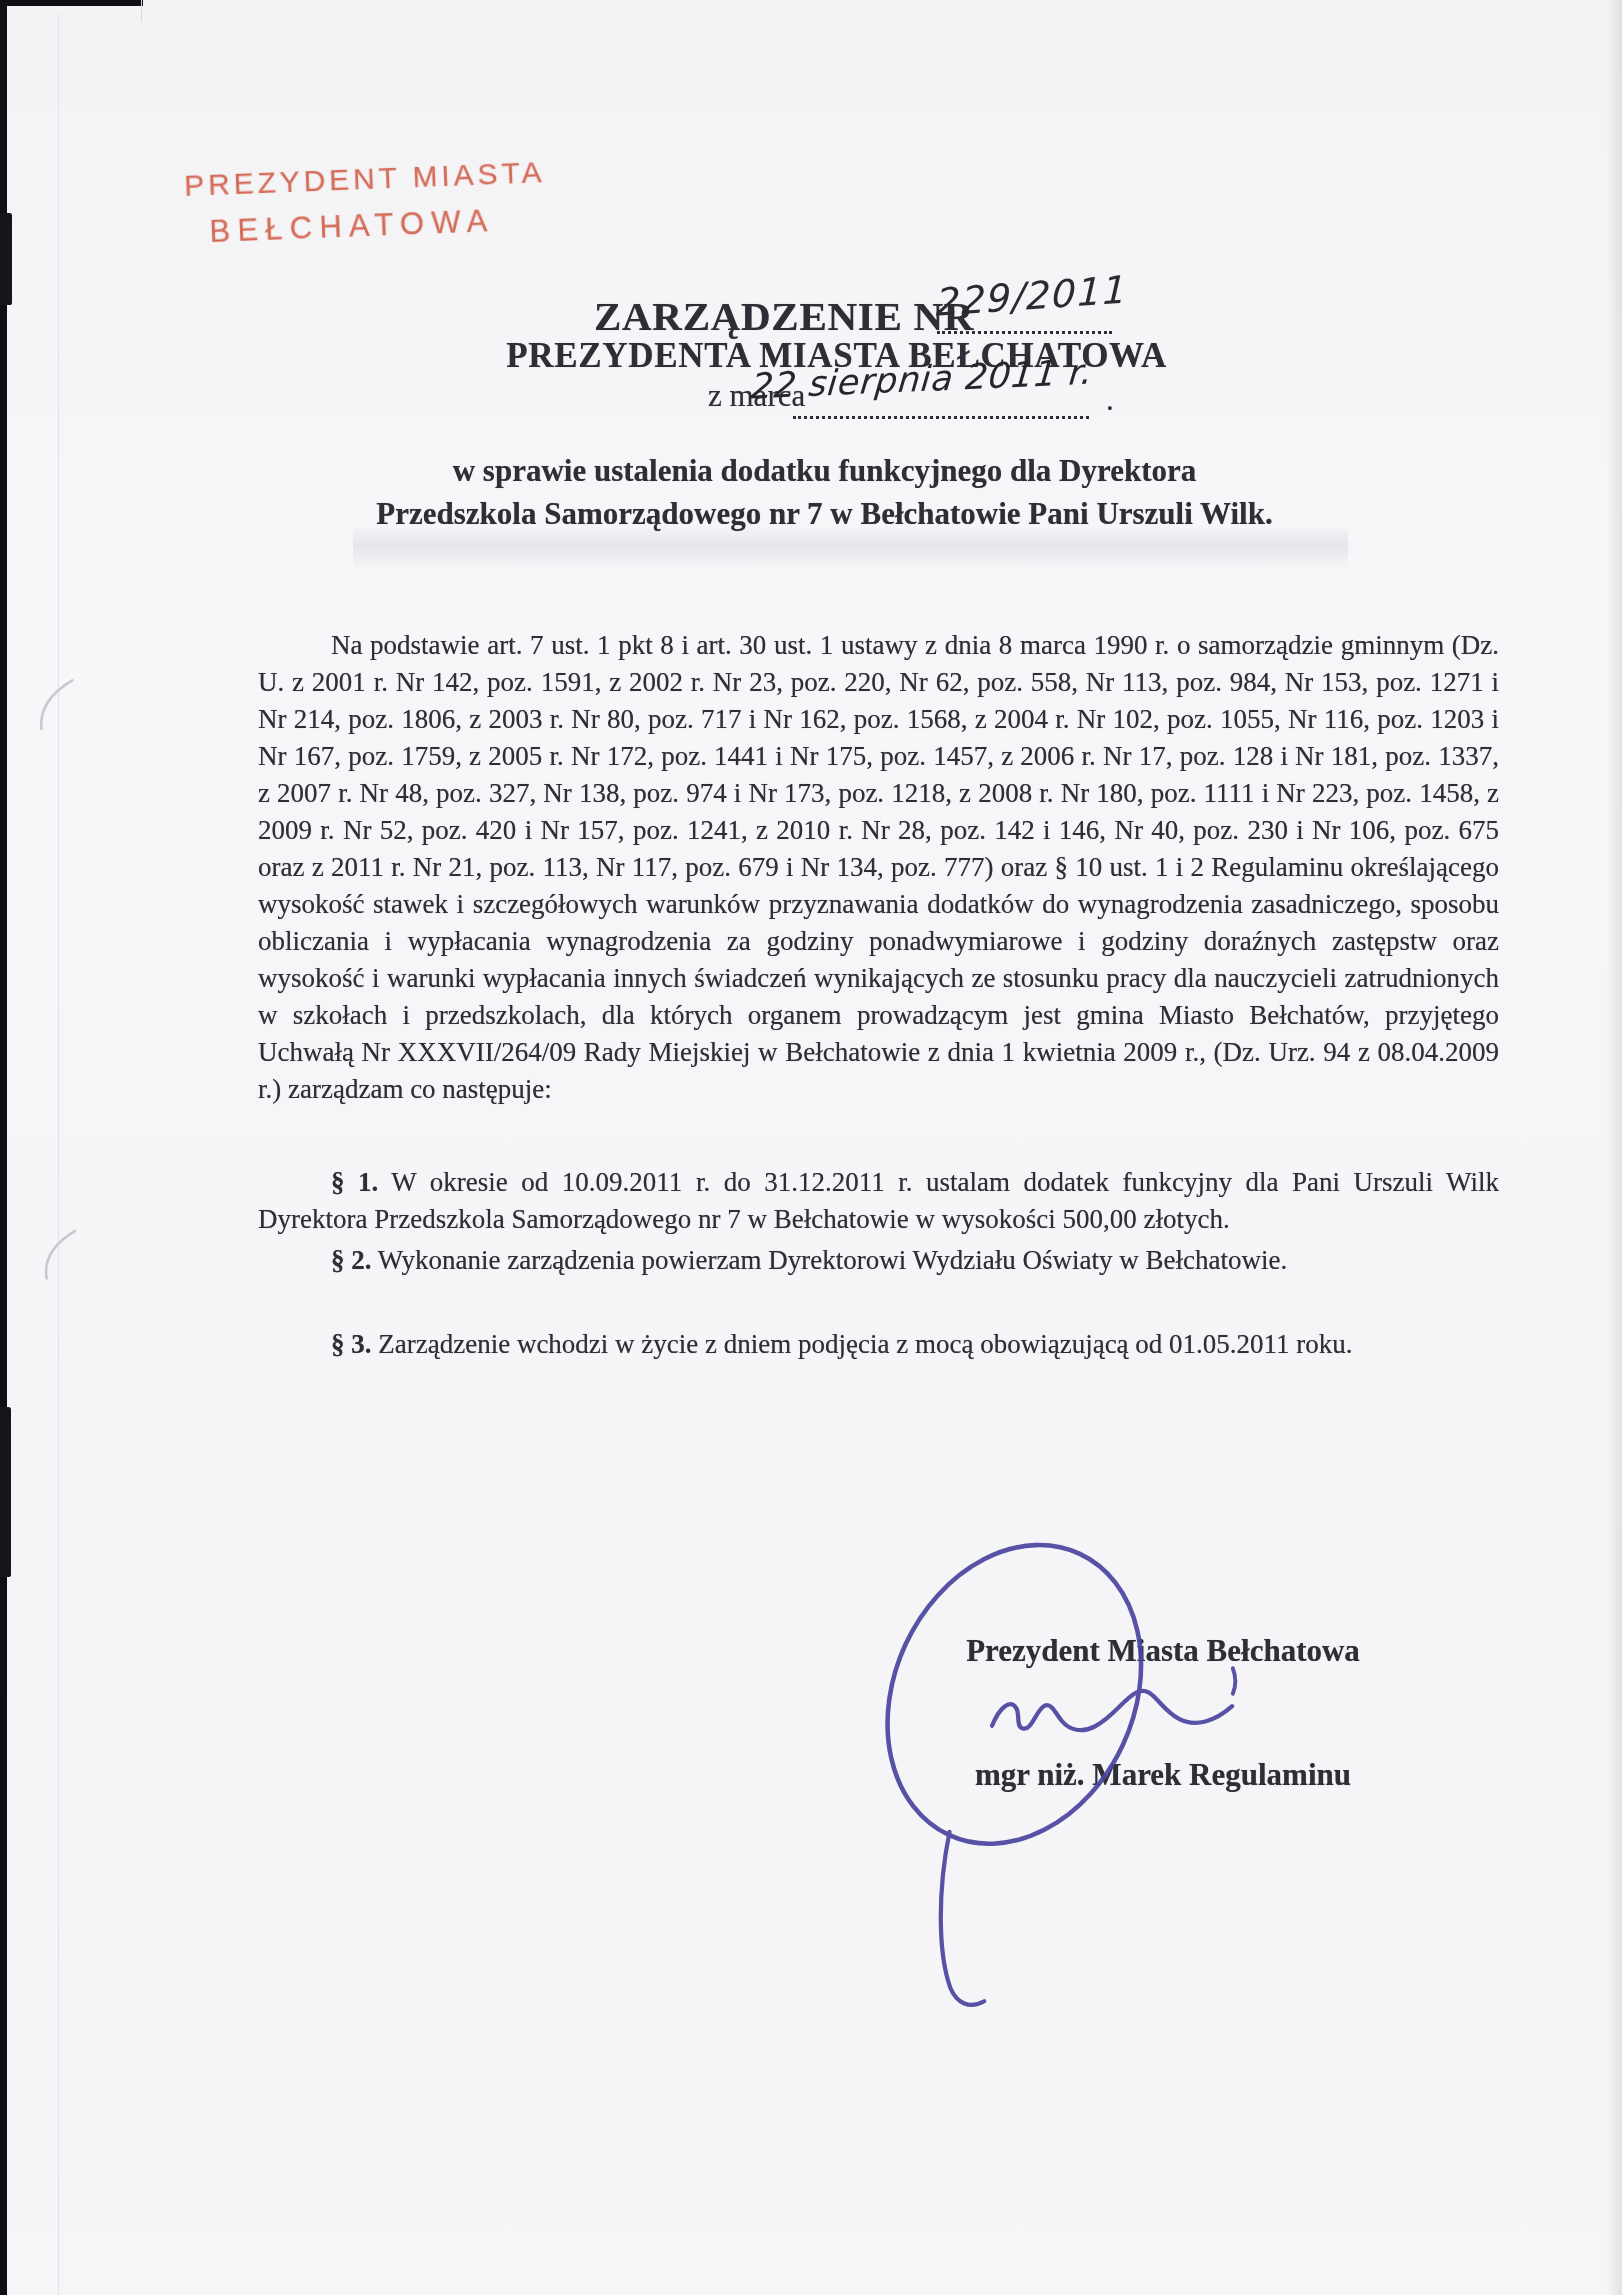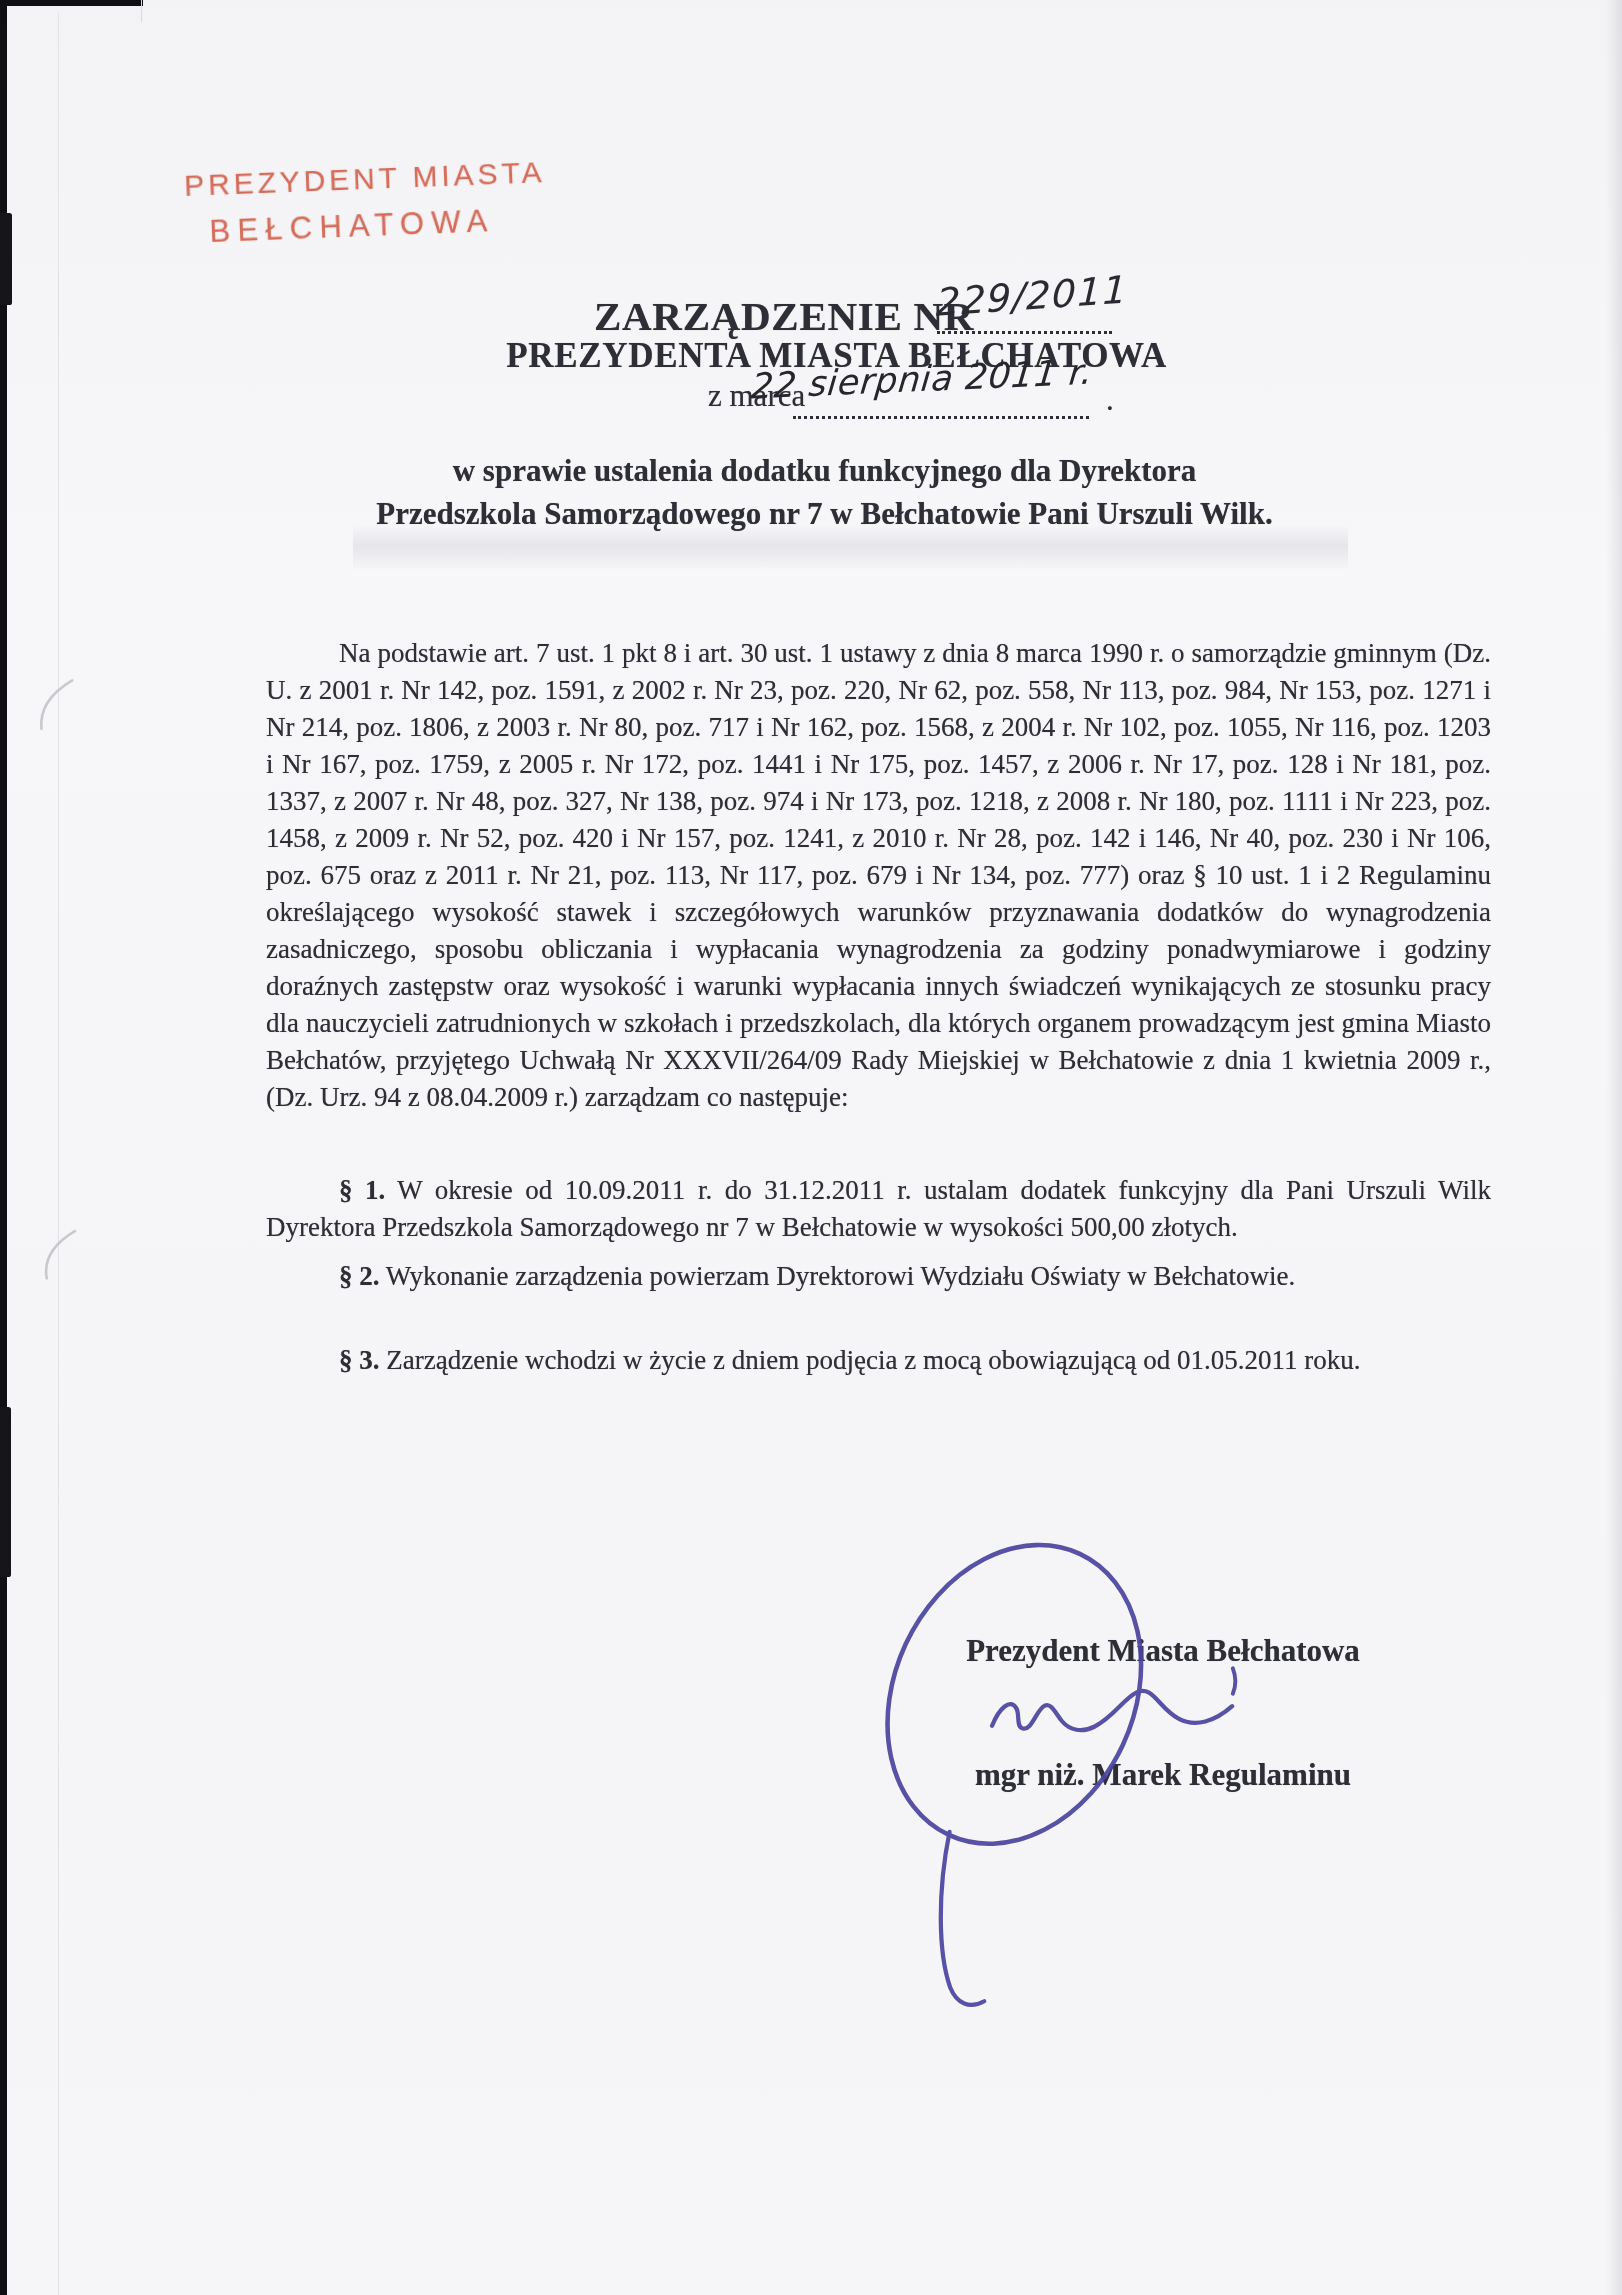--- a/index.html
+++ b/index.html
@@ -44,21 +44,21 @@
     font-family:"DejaVu Sans",sans-serif;font-style:italic;letter-spacing:0.7px;
     transform:rotate(-2.5deg) skewX(-8deg);color:#26262e;}
 
   
   .subject{position:absolute;left:0;top:449px;width:1649px;text-align:center;
     font-size:31px;font-weight:bold;line-height:43px;}
 
   
   .body-text{position:absolute;left:254px;top:623px;width:1249px;font-size:27px;line-height:37px;
     text-align:justify;}
-  .body-text p{margin:12px;text-indent:73px;}
+  .body-text p{margin:4px;text-indent:73px;}
   .sec1{margin-top:56px !important;}
   .sec3{margin-top:47px !important;}
   .amt{}
   .secnum{font-weight:bold;}
 
   
   .sig-block{position:absolute;left:937px;top:1633px;width:452px;text-align:center;}
   .sig-title{font-size:31px;font-weight:bold;white-space:nowrap;}
   .sig-name{font-size:31px;font-weight:bold;white-space:nowrap;margin-top:88px;}
 

